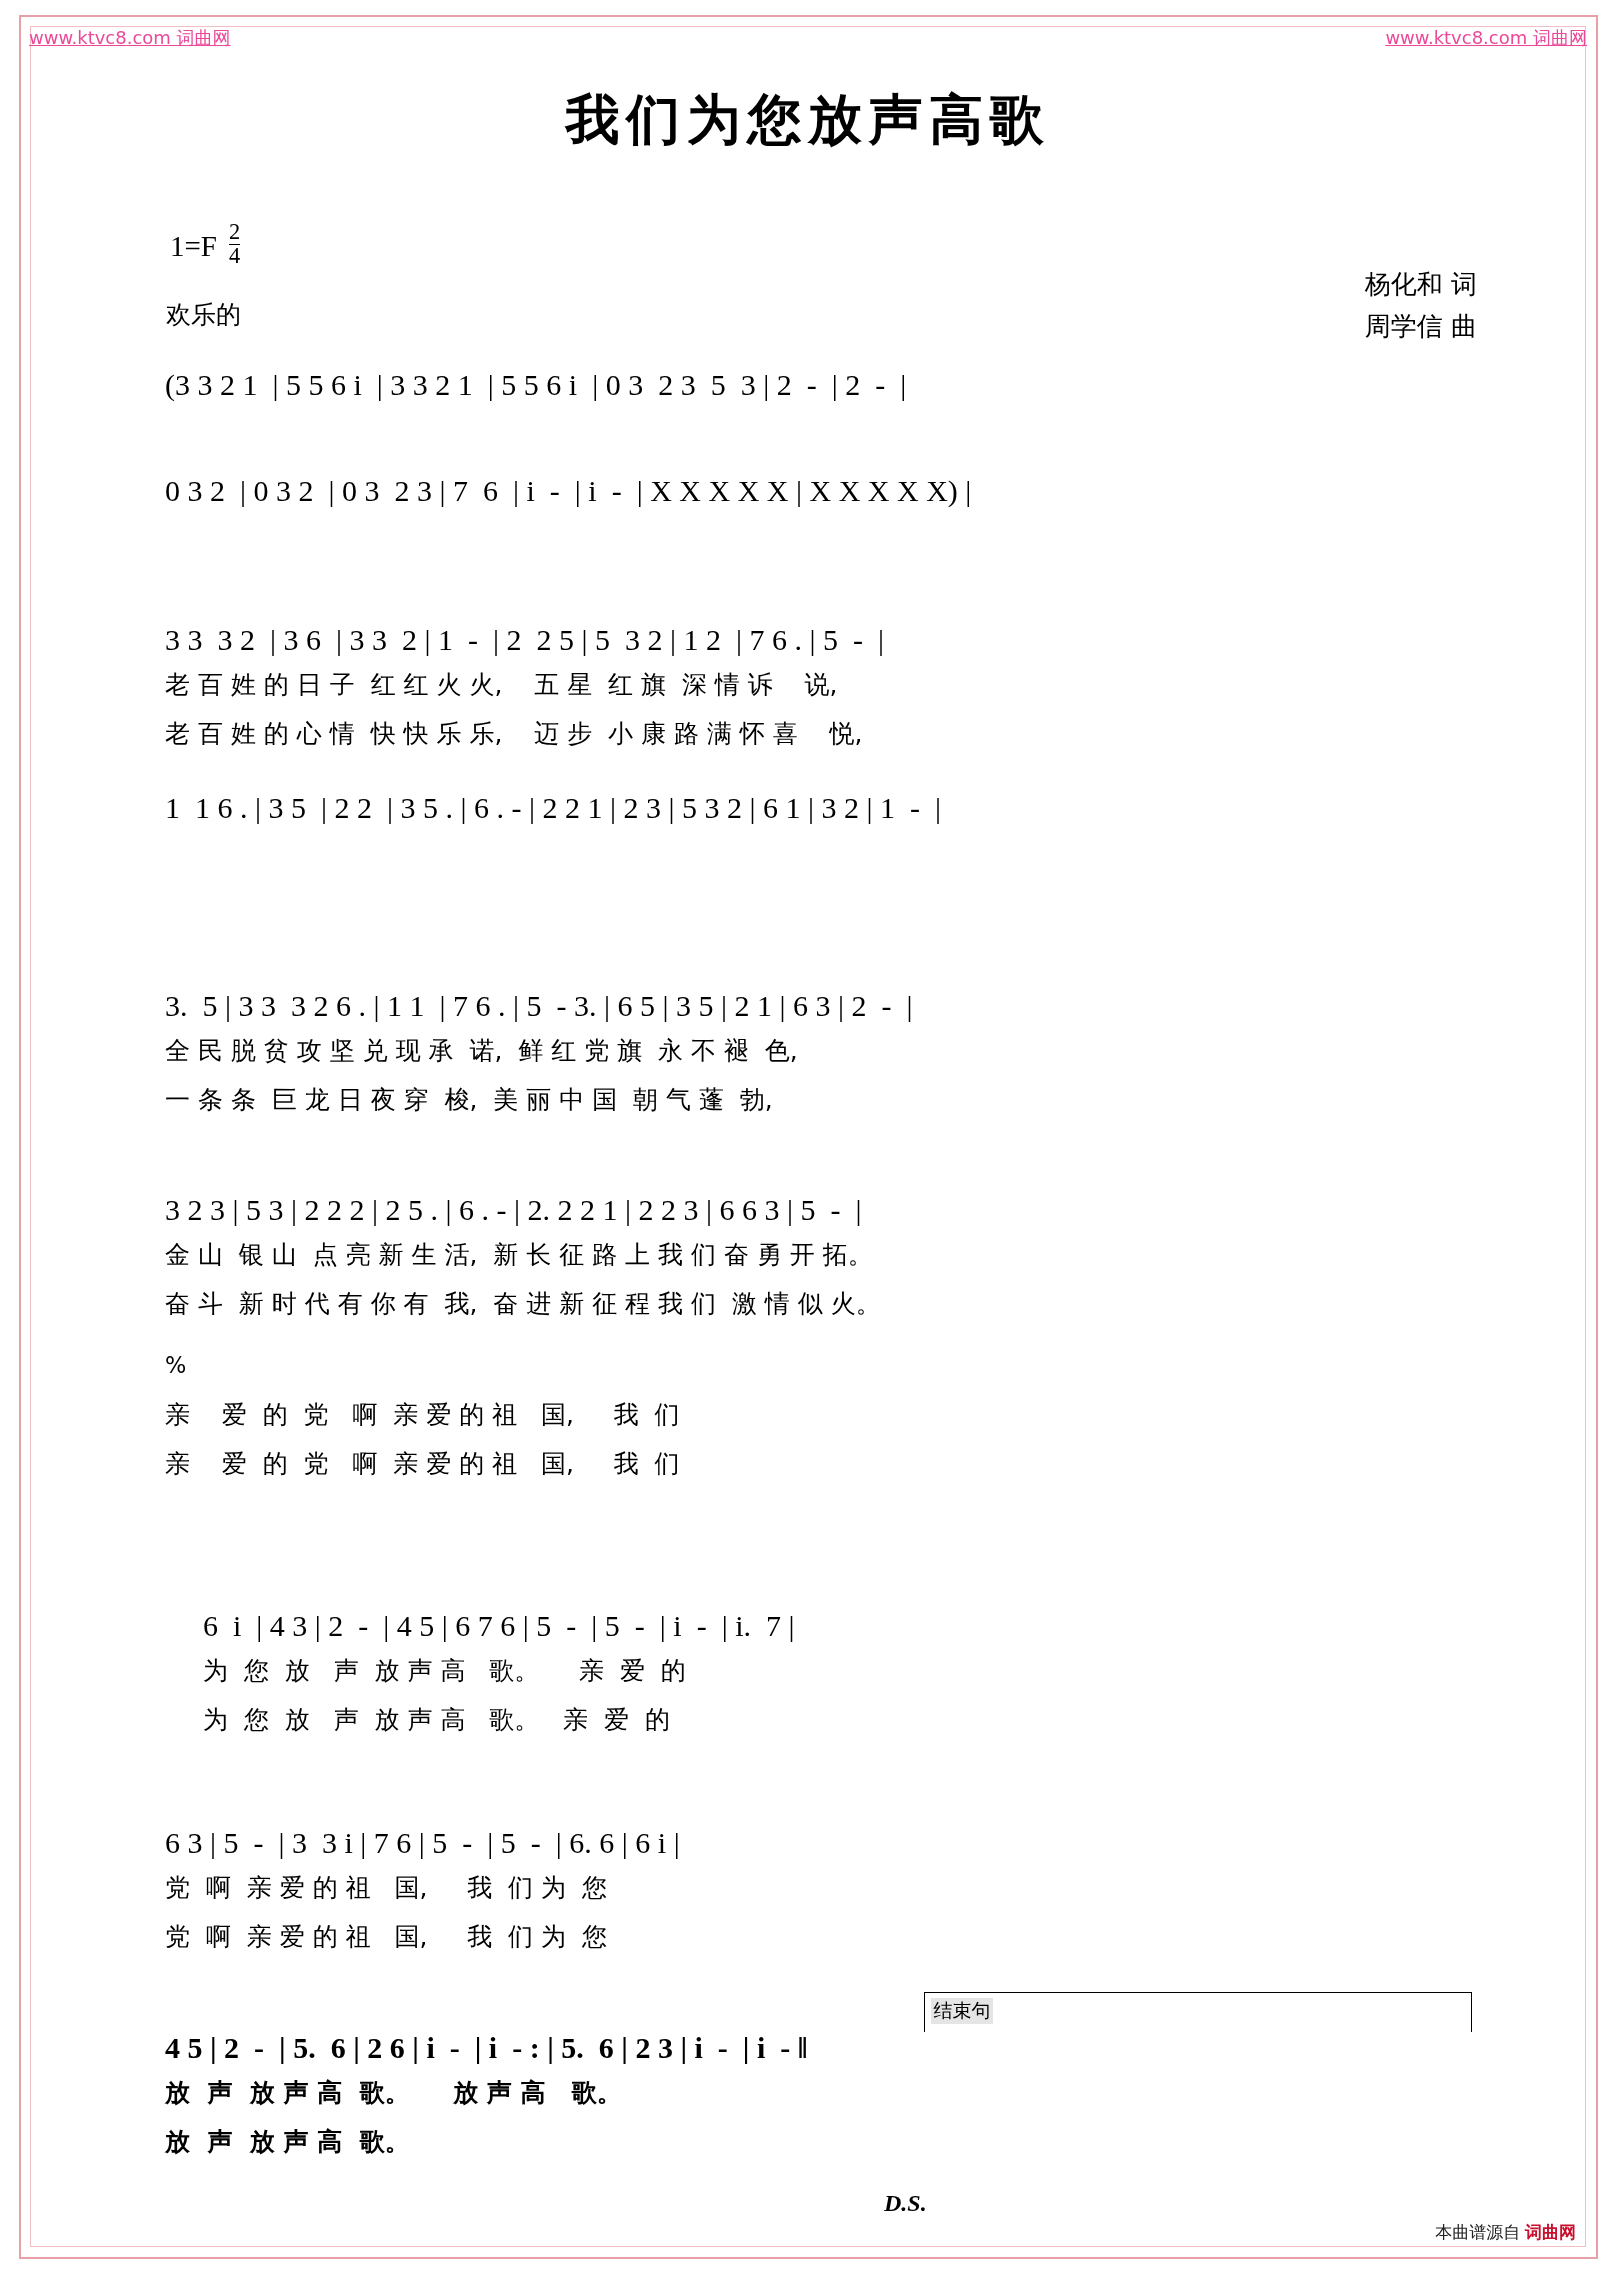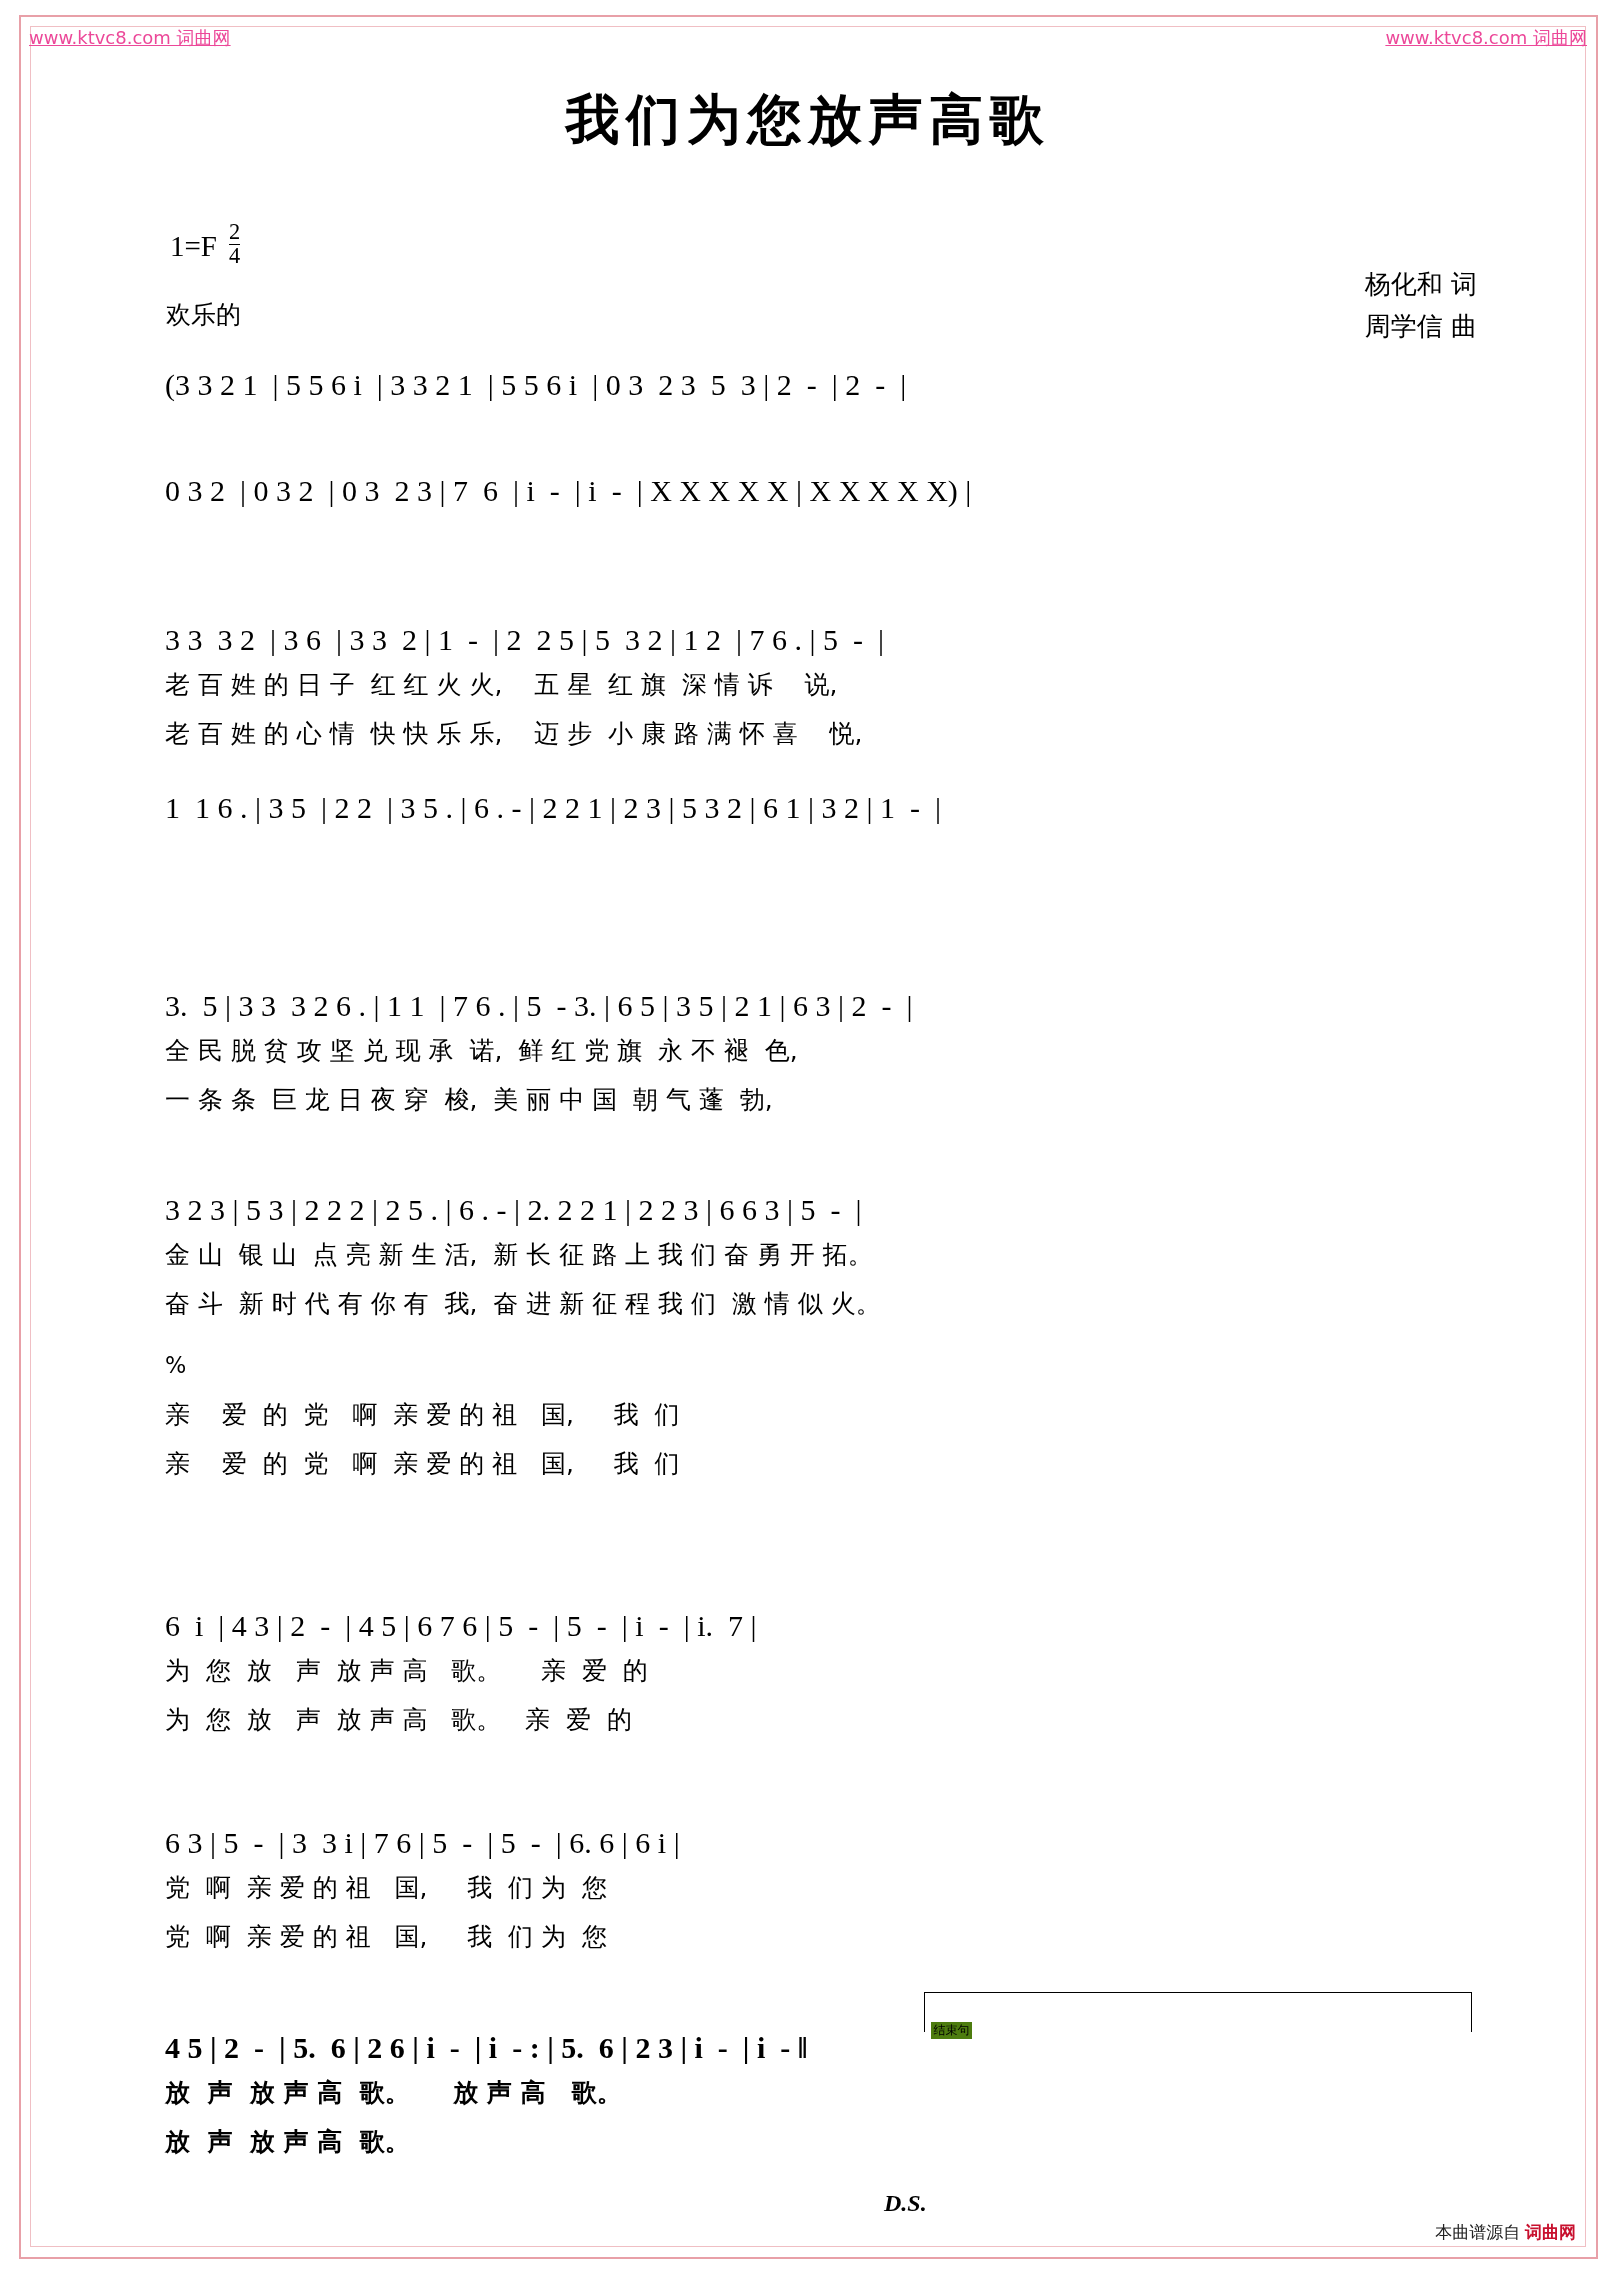--- a/index.html
+++ b/index.html
@@ -147,24 +147,23 @@
   }
   .ending-box {
     position: absolute;
     border: 1.3px solid #000;
     border-bottom: none;
     box-sizing: border-box;
   }
   .ending-label {
     position: absolute;
     font-family: "DejaVu Sans", sans-serif;
-    font-size: 12px;
-    background: #4d7c0f;
+    font-size: 19px;
+    background: #e5e5e5;
     padding: 0 2.6px;
-    margin-top: 24px;
   }
 </style>
 </head>
 <body>
 
 <div class="page">
   <div class="frame">
     <div class="frame-inner"></div>
   </div>
 
@@ -226,21 +225,21 @@
 
   <div class="seg-mark" style="left:165px; top:1352px;">%</div>
 
   <div class="system" style="top:1385px;">
     <div class="lyric-block">
       <div class="lyric">亲    爱  的  党   啊  亲 爱 的 祖   国,     我  们</div>
       <div class="lyric">亲    爱  的  党   啊  亲 爱 的 祖   国,     我  们</div>
     </div>
   </div>
 
-  <div class="system" style="top:1610px;">
+  <div class="system" style="top:1610px;margin-left:38px;">
     <div class="notes">6  i  | 4 3 | 2  -  | 4 5 | 6 7 6 | 5  -  | 5  -  | i  -  | i.  7 |</div>
     <div class="lyric-block">
       <div class="lyric">为  您  放   声  放 声 高   歌。     亲  爱  的</div>
       <div class="lyric">为  您  放   声  放 声 高   歌。   亲  爱  的</div>
     </div>
   </div>
 
   <div class="system" style="top:1827px;">
     <div class="notes">6 3 | 5  -  | 3  3 i | 7 6 | 5  -  | 5  -  | 6. 6 | 6 i |</div>
     <div class="lyric-block">

